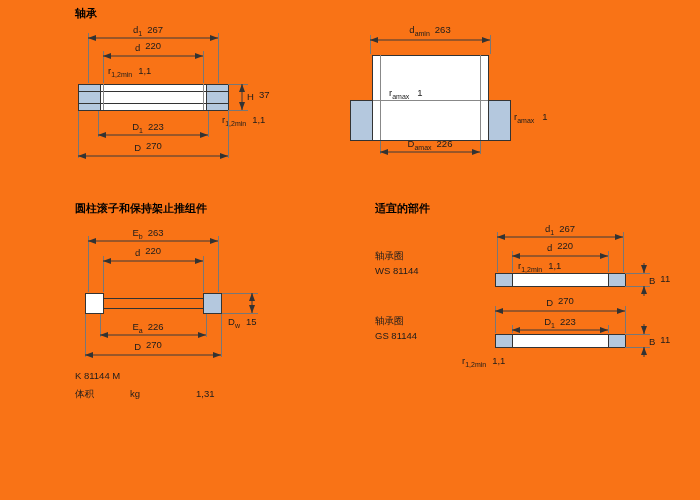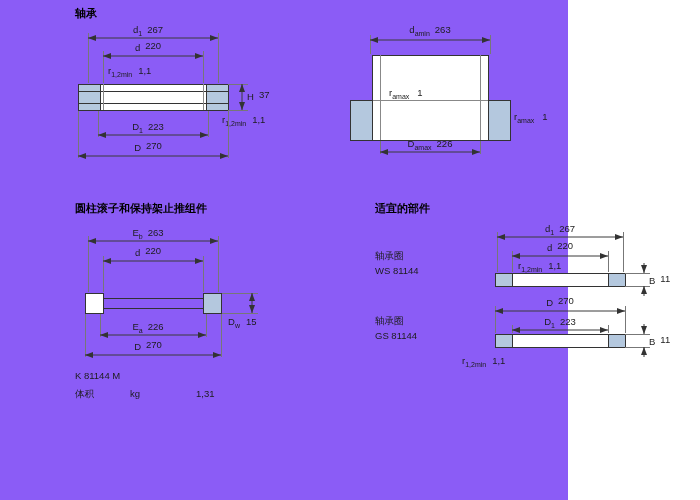--- a/index.html
+++ b/index.html
@@ -1,16 +1,16 @@
 <!DOCTYPE html>
 <html><head>
 <meta charset="utf-8">
 <style>
   html,body{margin:0;padding:0;background:#ffffff;width:700px;height:500px;overflow:hidden;}
-  .page{position:relative;width:568px;height:500px;background:#8b5cf6;}
+  .page{position:relative;width:700px;height:500px;background:#f97316;}
   svg{display:block;}
   text{font-family:"Liberation Sans","DejaVu Sans",sans-serif;font-size:9.5px;fill:#1c1c1c;}
   .t{font-size:11px;font-weight:bold;fill:#000;}
   .sub{font-size:7px;}
   .dl{stroke:#3a3a3a;stroke-width:1;}
   .el{stroke:#777;stroke-width:1;}
   .pl{stroke:#333;stroke-width:1;fill:none;}
   .pr{stroke:#333;stroke-width:1;fill:#ffffff;}
   .bl{stroke:#333;stroke-width:1;fill:#b4c8de;}
   .thin{stroke:#888;stroke-width:1;}

